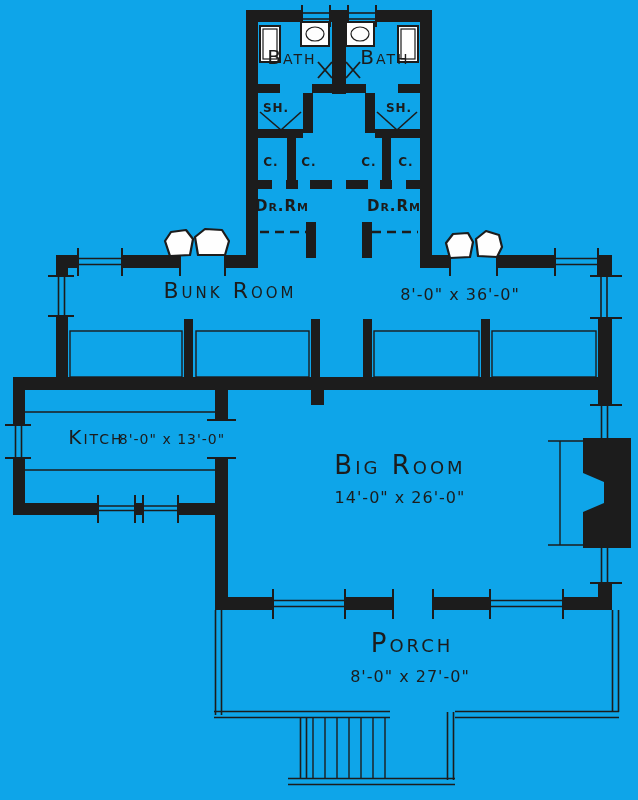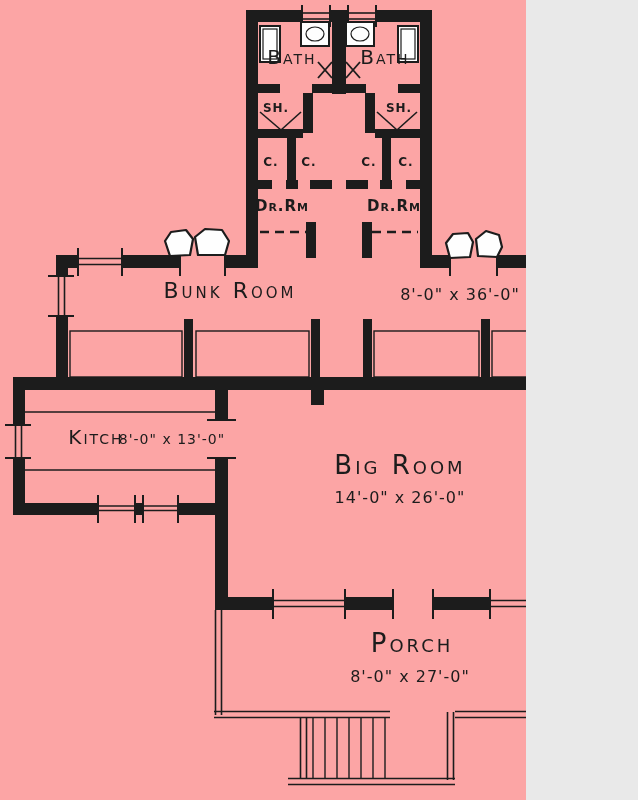--- a/index.html
+++ b/index.html
@@ -1,17 +1,17 @@
 <!DOCTYPE html>
 <html><head>
 <meta charset="utf-8">
 <style>
   html,body{margin:0;padding:0;background:#e9e9e9;}
   .page{
-    position:relative;width:526px;height:800px;background:#fca5a5;
+    position:relative;width:638px;height:800px;background:#0ea5e9;
     font-family:"DejaVu Sans","Liberation Sans",sans-serif;overflow:hidden;
   }
   svg{display:block;}
   text{
     fill:#1c1c1c;
     font-family:"DejaVu Sans","Liberation Sans",sans-serif;
     font-variant:small-caps;
   }
   .lbl-big{font-size:26px;letter-spacing:3px;}
   .lbl-med{font-size:22px;letter-spacing:3px;}

